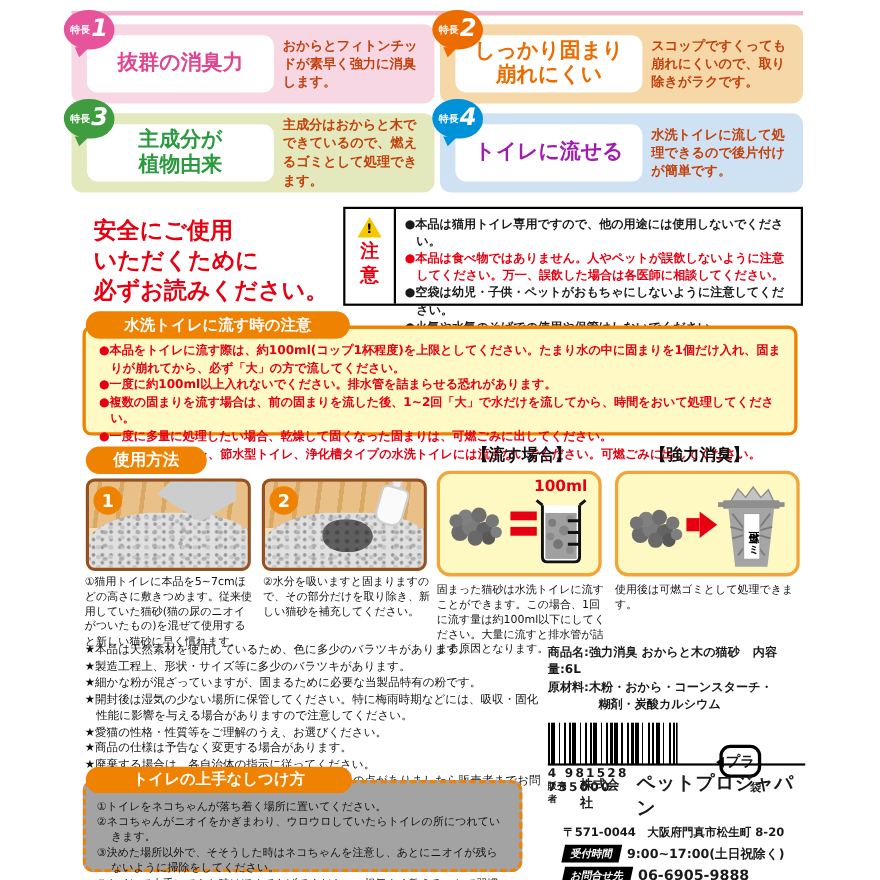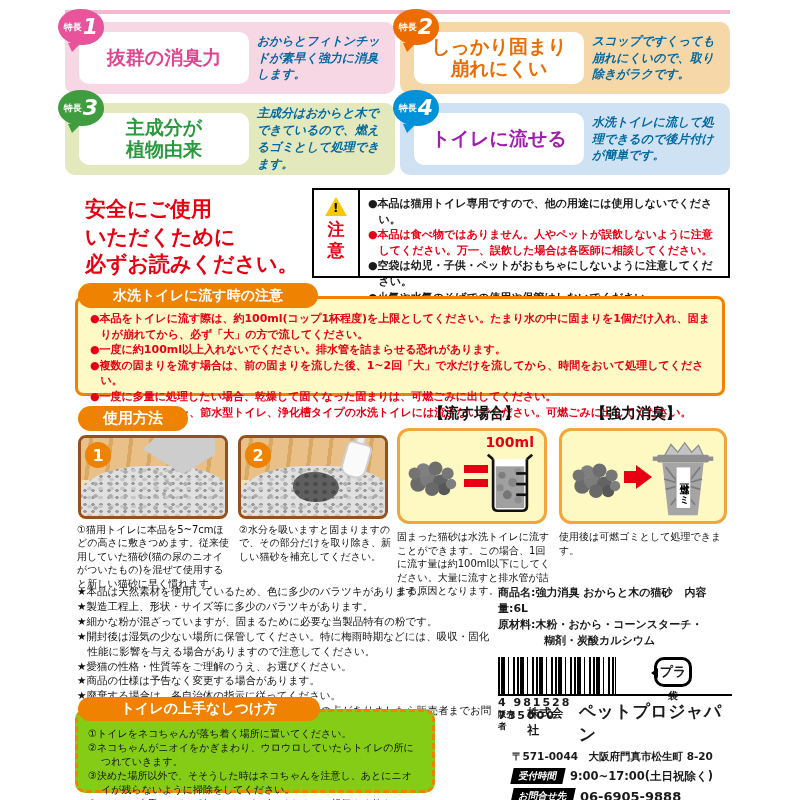--- a/index.html
+++ b/index.html
@@ -13,21 +13,21 @@
   
   .feature { width:330px; height:72px; border-radius:10px; position:absolute; }
   .f1 { background:#f8d7e4; } .f2 { background:#f6d7a8; }
   .f3 { background:#e3e9bd; } .f4 { background:#cfe2f3; }
   .f-plate { position:absolute; left:14px; top:10px; width:170px; height:52px;
     background:#fff; border-radius:10px; display:flex; align-items:center; justify-content:center; }
   .f-title { font-weight:800; font-size:19px; line-height:1.15; text-align:center; white-space:pre-line; }
   .f1 .f-title { color:#e0458f; } .f2 .f-title { color:#ed6c00; }
   .f3 .f-title { color:#2a9a3e; } .f4 .f-title { color:#a21caf; }
   .f-desc { position:absolute; left:192px; right:8px; top:0; bottom:0;
-    display:flex; align-items:center; font-size:12px; font-weight:600; line-height:1.4; color:#0369a1;font-style:italic; }
+    display:flex; align-items:center; font-size:12px; font-weight:600; line-height:1.4; color:#c2410c; }
   .f-badge { position:absolute; left:-7px; top:-13px; width:46px; height:36px;
     border-radius:50% 50% 48% 52%; display:flex; align-items:center; justify-content:center; gap:1px; z-index:2; }
   .f1 .f-badge { background:#e7549c; } .f2 .f-badge { background:#ed6c00; }
   .f3 .f-badge { background:#3f9d3f; } .f4 .f-badge { background:#0092d8; }
   .f-badge::after { content:""; position:absolute; left:10px; bottom:-7px; width:0; height:0;
     border-left:4px solid transparent; border-right:9px solid transparent; }
   .f1 .f-badge::after { border-top:9px solid #e7549c; } .f2 .f-badge::after { border-top:9px solid #ed6c00; }
   .f3 .f-badge::after { border-top:9px solid #3f9d3f; } .f4 .f-badge::after { border-top:9px solid #0092d8; }
   .f-badge-label { color:#fff; font-size:9px; font-weight:700; }
   .f-badge-num { color:#fff; font-size:22px; font-weight:800; font-style:italic; line-height:1; }
@@ -108,32 +108,32 @@
   .note-item { font-size:10.5px; line-height:1.42; color:#111;
     text-indent:-1em; padding-left:1em; font-weight:500; }
   .p-col { left:498px; top:585px; width:234px; }
   .p-line { font-size:11px; font-weight:700; line-height:1.45; }
   .p-line.indent { padding-left:46px; }
   .barcode-row { display:flex; margin-top:8px; align-items:flex-start; }
   .barcode { width:120px; }
   .bars { width:118px; height:38px;
     background:repeating-linear-gradient(90deg,#000 0 2px,#fff 2px 3px,#000 3px 7px,#fff 7px 10px,#000 10px 11px,#fff 11px 15px,#000 15px 17px,#fff 17px 19px); }
   .bc-num { font-size:11px; letter-spacing:2px; font-weight:600; margin-top:1px; }
-  .pla-wrap { margin-left:36px; text-align:center; margin-top:0; }
+  .pla-wrap { margin-left:36px; text-align:right; margin-top:20px; }
   .pla { width:38px; height:30px; border:3px solid #000; border-radius:10px;
     display:flex; align-items:center; justify-content:center;
     font-size:13px; font-weight:800; position:relative; }
   .pla::before { content:""; position:absolute; left:-6px; top:8px; width:0; height:0;
     border-top:5px solid transparent; border-bottom:5px solid transparent; border-right:7px solid #000; }
   .pla-sub { font-size:10px; font-weight:700; margin-top:2px; }
   .col-rule { left:498px; top:694px; width:234px; height:2px; background:#000; }
 
   
   .train-banner { left:78px; top:697px; width:242px; height:24px; font-size:14px; }
-  .train-box { left:75px; top:709px; width:360px; height:84px; background:#84cc16;
+  .train-box { left:75px; top:709px; width:400px; height:84px; background:#a3a3a3;
     border:3px dashed #ef8200; border-radius:10px; padding:15px 10px 4px 10px; }
   .train-item { font-size:10px; line-height:1.4; color:#111;
     text-indent:-1.3em; padding-left:1.3em; font-weight:500; }
 
   
   .c-col { left:498px; top:700px; width:240px; }
   .c-name-row { display:flex; align-items:baseline; gap:4px; }
   .c-seller { font-size:8.5px; font-weight:600; }
   .c-prefix { font-size:12px; font-weight:800; }
   .c-name { font-size:17px; font-weight:800; letter-spacing:0.5px; }

